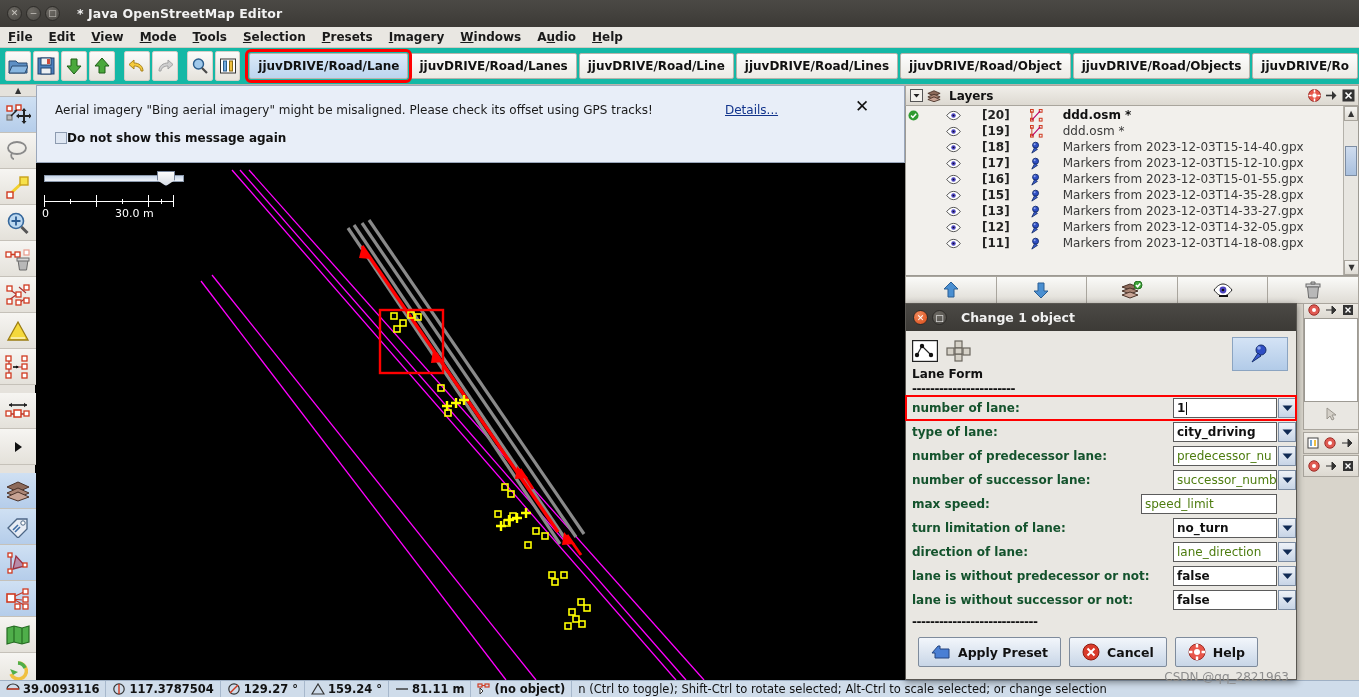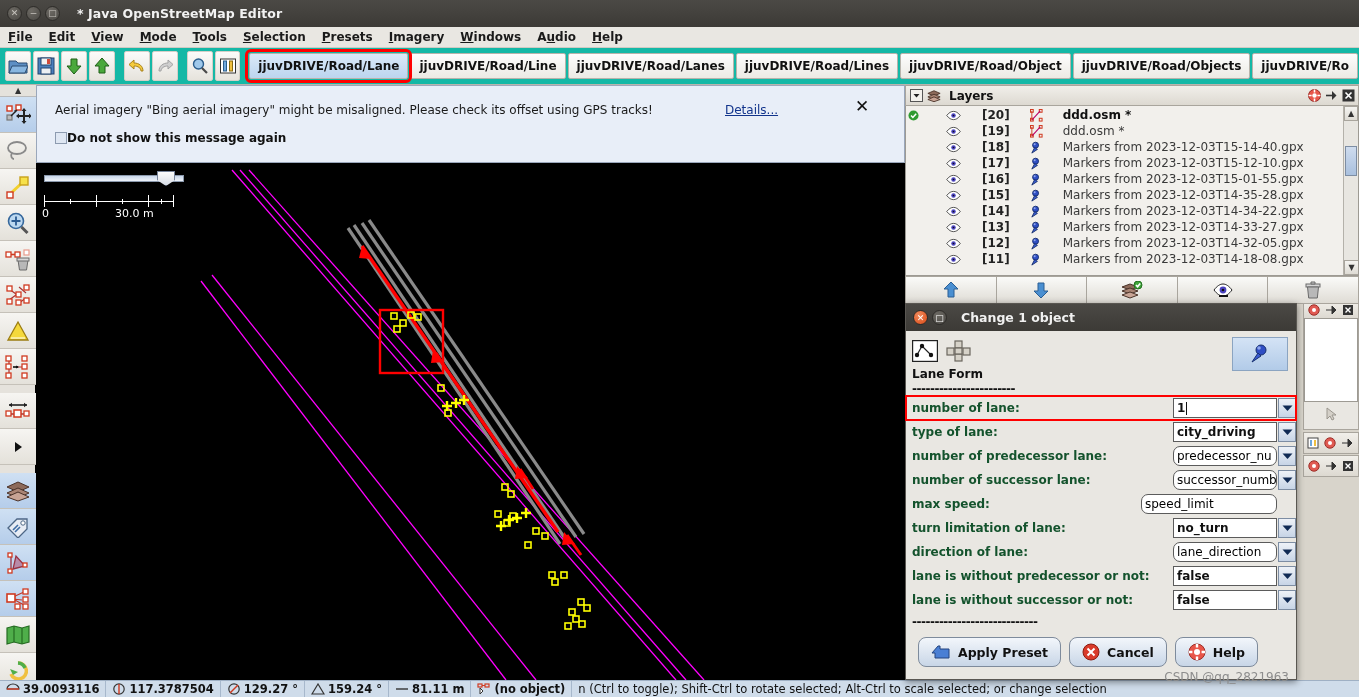--- a/index.html
+++ b/index.html
@@ -233,33 +233,33 @@
     background: #e9e7e2; width: 390px;
   }
   .flabel { font-size: 12px; font-weight: bold; color: #14532d; flex: 1; }
   .fctl { display: flex; align-items: center; }
   .finput {
     width: 104px; height: 20px; background: #fff; border: 1px solid #5b5b5b;
     font-size: 12px; font-weight: bold; color: #111;
     display: flex; align-items: center; padding: 0 3px; overflow: hidden;
     white-space: nowrap;
   }
-  .finput.ph { color: #000000; font-weight: normal; border-radius: 7px; }
+  .finput.ph { color: #4d7c0f; font-weight: normal; }
   .finput.wide { width: 136px; }
   .caret { display: inline-block; width: 1px; height: 13px; background: #111; margin-left: 1px; }
   .fdrop {
     width: 18px; height: 20px; margin-left: 1px;
     background: linear-gradient(to bottom,#eef2f8,#c7d4e6);
     border: 1px solid #7d8da3;
     display: flex; align-items: center; justify-content: center;
     font-size: 8px; color: #102a54;
   }
   .dlg-btns { display: flex; gap: 8px; padding: 8px 0 0 12px; }
   .dbtn {
-    height: 30px; border: 1px solid #7e8b9c; border-radius: 8px;
+    height: 30px; border: 1px solid #7e8b9c; border-radius: 2px;
     background: linear-gradient(to bottom,#f2f6fb,#c8d6e7);
     display: flex; align-items: center; justify-content: center; gap: 7px;
     font-size: 12.5px; font-weight: bold; color: #111; padding: 0 12px;
   }
 
   
   .statusbar {
     position: absolute; left: 0; top: 680px; width: 1359px; height: 17px;
     background: #cfdcea; display: flex; align-items: center;
     border-top: 1px solid #9fb0c4; font-size: 11.5px; color: #111;
@@ -367,22 +367,22 @@
       <span>
         <svg width="18" height="18" viewBox="0 0 18 18">
           <rect x="1.5" y="2" width="15" height="14" fill="#fff" stroke="#333"></rect>
           <rect x="4.5" y="4" width="3" height="10" fill="#6fa8dc" stroke="#2a5d8c"></rect>
           <rect x="10.5" y="4" width="3" height="10" fill="#f0c040" stroke="#8a6b10"></rect>
         </svg>
       </span>
     </div>
     <div class="tb-sep"></div>
     <div class="preset-tab sel">jjuvDRIVE/Road/Lane</div>
+    <div class="preset-tab">jjuvDRIVE/Road/Lanes</div>
     <div class="preset-tab">jjuvDRIVE/Road/Line</div>
-    <div class="preset-tab">jjuvDRIVE/Road/Lanes</div>
     <div class="preset-tab">jjuvDRIVE/Road/Lines</div>
     <div class="preset-tab">jjuvDRIVE/Road/Object</div>
     <div class="preset-tab">jjuvDRIVE/Road/Objects</div>
     <div class="preset-tab">jjuvDRIVE/Ro</div>
   </div>
 
   <div class="leftbar">
     <div class="lb-arrow">▲</div>
 
     <div class="lb-btn active">
@@ -940,39 +940,20 @@
             </div>
             <div class="layerrow">
               <span class="chk"></span>
               <span class="eye">
                 <svg width="15" height="11" viewBox="0 0 20 14">
                   <path d="M1 7c3-4 6-5.5 9-5.5s6 1.5 9 5.5c-3 4-6 5.5-9 5.5S4 11 1 7z" fill="#fff" stroke="#222"></path>
                   <circle cx="10" cy="7" r="3" fill="#4b43c0"></circle>
                   <circle cx="10" cy="7" r="1.1" fill="#111"></circle>
                 </svg>
               </span>
-              <span class="idx">[14]</span>
-              <span class="ico">
-                <svg width="13" height="13" viewBox="0 0 14 14">
-                  <circle cx="6" cy="4.5" r="3.2" fill="#2f4ec4" stroke="#17306f"></circle>
-                  <circle cx="5" cy="3.5" r="1.1" fill="#8fa7ee"></circle>
-                  <path d="M5 7l-3 6 6-4z" fill="#3a5bd0" stroke="#17306f"></path>
-                </svg>
-              </span>
-              <span class="lname">Markers from 2023-12-03T14-34-22.gpx</span>
-            </div>
-            <div class="layerrow">
-              <span class="chk"></span>
-              <span class="eye">
-                <svg width="15" height="11" viewBox="0 0 20 14">
-                  <path d="M1 7c3-4 6-5.5 9-5.5s6 1.5 9 5.5c-3 4-6 5.5-9 5.5S4 11 1 7z" fill="#fff" stroke="#222"></path>
-                  <circle cx="10" cy="7" r="3" fill="#4b43c0"></circle>
-                  <circle cx="10" cy="7" r="1.1" fill="#111"></circle>
-                </svg>
-              </span>
               <span class="idx">[13]</span>
               <span class="ico">
                 <svg width="13" height="13" viewBox="0 0 14 14">
                   <circle cx="6" cy="4.5" r="3.2" fill="#2f4ec4" stroke="#17306f"></circle>
                   <circle cx="5" cy="3.5" r="1.1" fill="#8fa7ee"></circle>
                   <path d="M5 7l-3 6 6-4z" fill="#3a5bd0" stroke="#17306f"></path>
                 </svg>
               </span>
               <span class="lname">Markers from 2023-12-03T14-33-27.gpx</span>
             </div>

